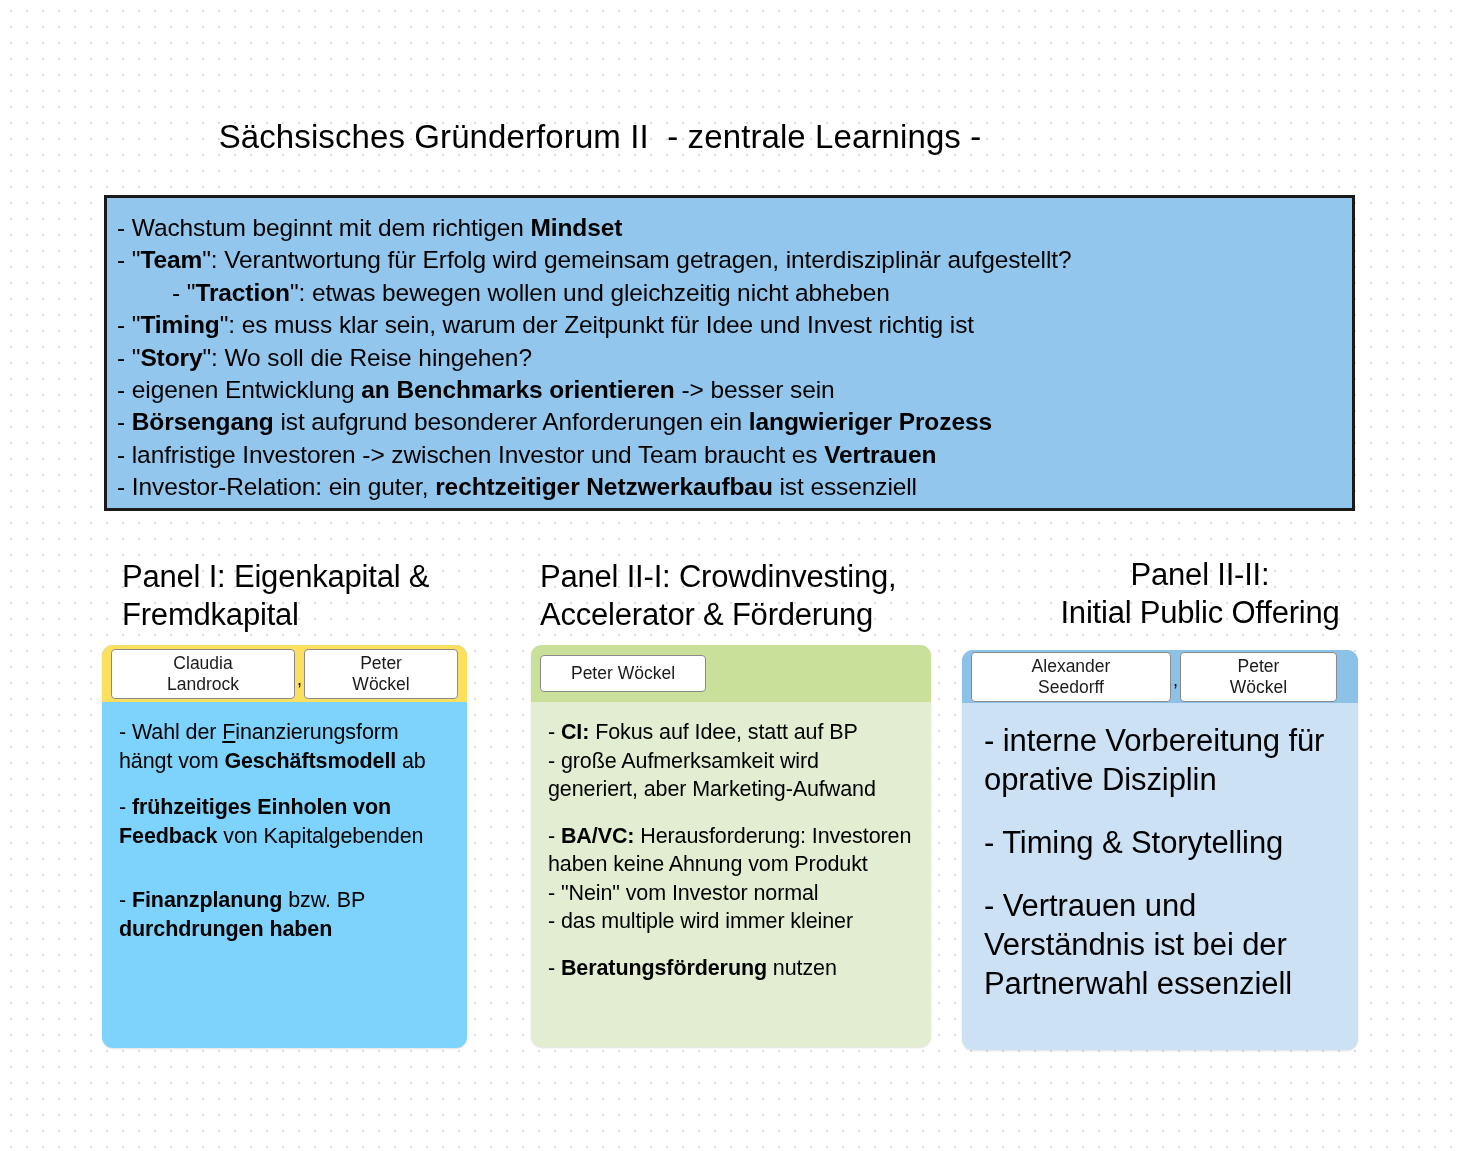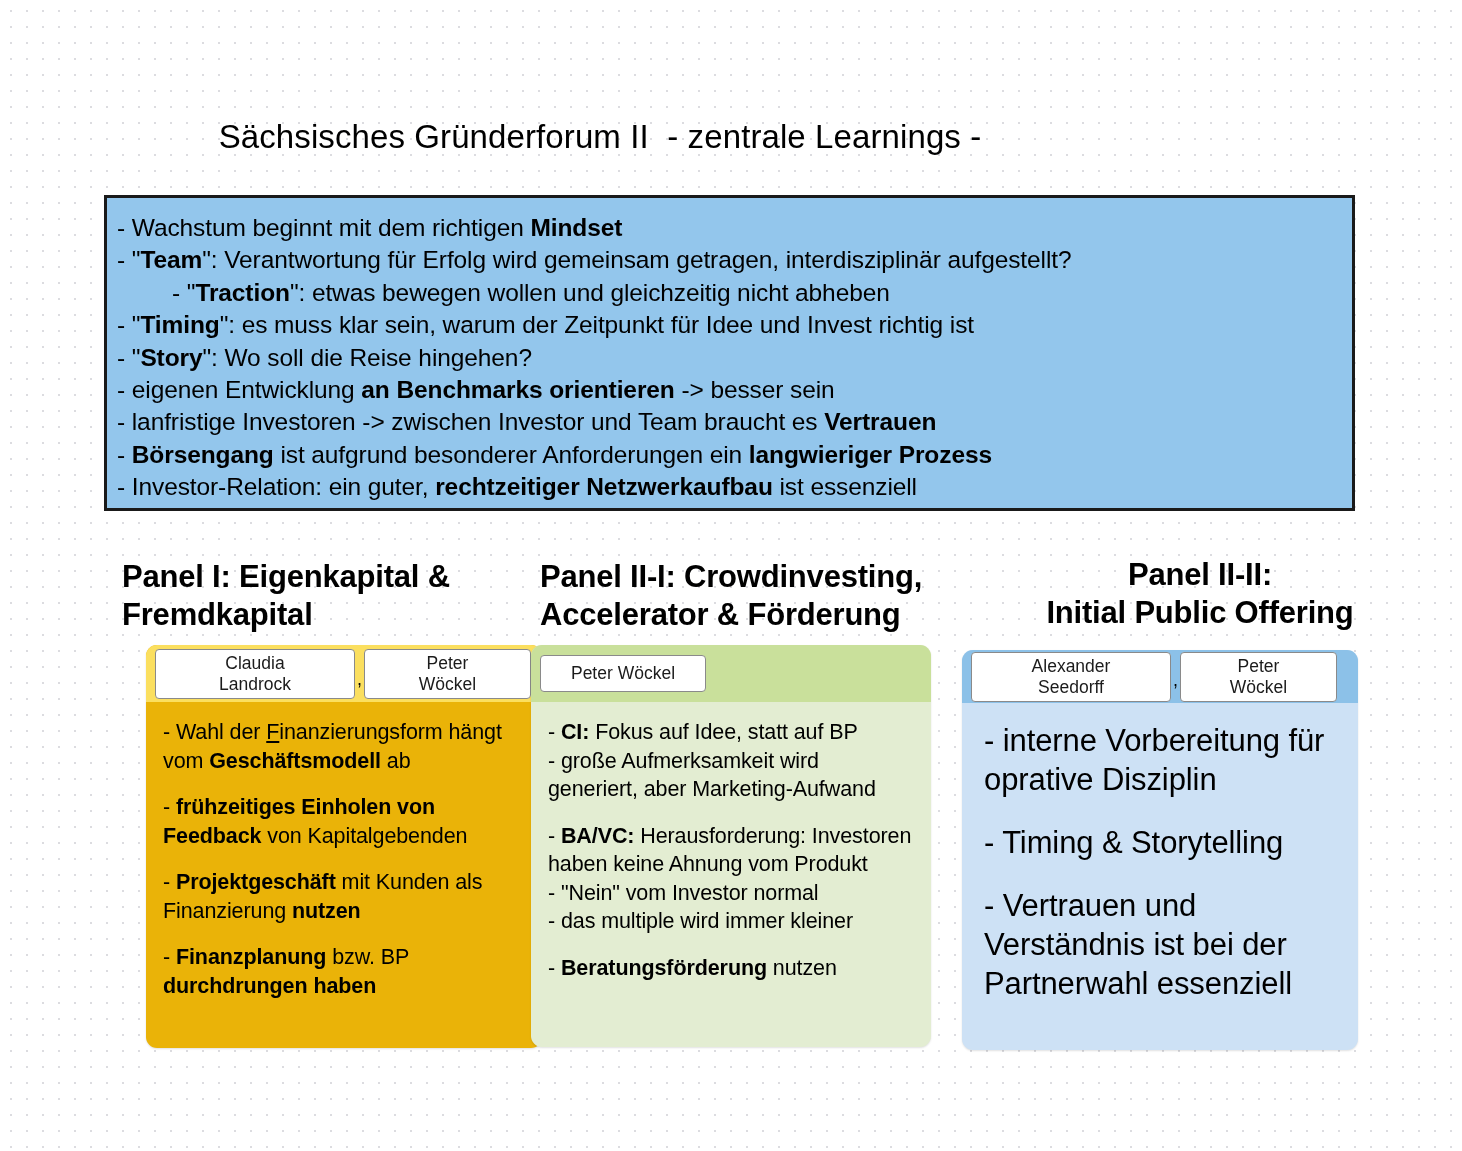--- a/index.html
+++ b/index.html
@@ -54,21 +54,21 @@
     letter-spacing: -0.1px;
   }
   .learnings-box .ln.indent { padding-left: 55px; }
   .learnings-box b { font-weight: 700; }
 
   
   .panel-heading {
     position: absolute;
     font-size: 31px;
     line-height: 38px;
-    font-weight: 700;
+    font-weight: 400;
     letter-spacing: -0.2px;
     white-space: pre-line;
   }
   #panel-heading-1 { left: 122px; top: 558px; width: 400px; }
   #panel-heading-2 { left: 540px; top: 558px; width: 420px; }
   #panel-heading-3 { left: 1000px; top: 556px; width: 400px; text-align: center; }
 
   
   .card {
     position: absolute;
@@ -111,21 +111,21 @@
     font-size: 21.5px;
     line-height: 28.5px;
     white-space: pre-wrap;
     letter-spacing: -0.1px;
   }
   .card-body .ln.blank { height: 18px; }
   .card-body b { font-weight: 700; }
   .card-body u { text-decoration: underline; }
 
   
-  #card-panel-1 { left: 102px; top: 645px; width: 396px; height: 403px; background: #eab308; margin-left: 44px; }
+  #card-panel-1 { left: 102px; top: 645px; width: 365px; height: 403px; background: #7dd3fc; }
   #card-panel-1 .card-header { background: #fbdf5f; }
   #card-panel-1 .nt-a { width: 200px; }
   #card-panel-1 .nt-b { width: 167px; }
 
   
   #card-panel-2 { left: 531px; top: 645px; width: 400px; height: 402px; background: #e3edd2; }
   #card-panel-2 .card-header { background: #c9e09b; }
   #card-panel-2 .nt-a { width: 166px; padding-top: 7px; padding-bottom: 7px; }
 
   
@@ -145,22 +145,22 @@
   <div class="deck-title">Sächsisches Gründerforum II  - zentrale Learnings -</div>
 
   <div class="learnings-box">
     <div id="learnings-list">
         <div class="ln">- Wachstum beginnt mit dem richtigen <b>Mindset</b></div>
         <div class="ln">- "<b>Team</b>": Verantwortung für Erfolg wird gemeinsam getragen, interdisziplinär aufgestellt?</div>
         <div class="ln indent">- "<b>Traction</b>": etwas bewegen wollen und gleichzeitig nicht abheben</div>
         <div class="ln">- "<b>Timing</b>": es muss klar sein, warum der Zeitpunkt für Idee und Invest richtig ist</div>
         <div class="ln">- "<b>Story</b>": Wo soll die Reise hingehen?</div>
         <div class="ln">- eigenen Entwicklung <b>an Benchmarks orientieren</b> -&gt; besser sein</div>
+        <div class="ln">- <b>Börsengang</b> ist aufgrund besonderer Anforderungen ein <b>langwieriger Prozess</b></div>
         <div class="ln">- lanfristige Investoren -&gt; zwischen Investor und Team braucht es <b>Vertrauen</b></div>
-        <div class="ln">- <b>Börsengang</b> ist aufgrund besonderer Anforderungen ein <b>langwieriger Prozess</b></div>
         <div class="ln">- Investor-Relation: ein guter, <b>rechtzeitiger Netzwerkaufbau</b> ist essenziell</div>
       </div>
   </div>
 
   <div class="panel-heading" id="panel-heading-1">Panel I:  Eigenkapital &amp;
 Fremdkapital</div>
   <div class="panel-heading" id="panel-heading-2">Panel II-I: Crowdinvesting,
 Accelerator &amp; Förderung</div>
   <div class="panel-heading" id="panel-heading-3">Panel II-II:
 Initial Public Offering</div>
@@ -171,21 +171,20 @@
 Landrock</div>
       <div class="name-sep">,</div>
       <div class="name-tag nt-b">Peter
 Wöckel</div>
     </div>
     <div class="card-body" id="panel-body-1">
         <div class="ln">- Wahl der <u>F</u>inanzierungsform hängt vom <b>Geschäftsmodell</b> ab</div>
         <div class="ln blank"></div>
         <div class="ln">- <b>frühzeitiges Einholen von Feedback</b> von Kapitalgebenden</div>
         <div class="ln blank"></div>
-        <div class="ln">- <b>Projektgeschäft</b> mit Kunden als Finanzierung <b>nutzen</b></div>
         <div class="ln blank"></div>
         <div class="ln">- <b>Finanzplanung</b> bzw. BP <b>durchdrungen haben</b></div>
       </div>
   </div>
 
   <div class="card" id="card-panel-2">
     <div class="card-header">
       <div class="name-tag nt-a">Peter Wöckel</div>
     </div>
     <div class="card-body" id="panel-body-2">

